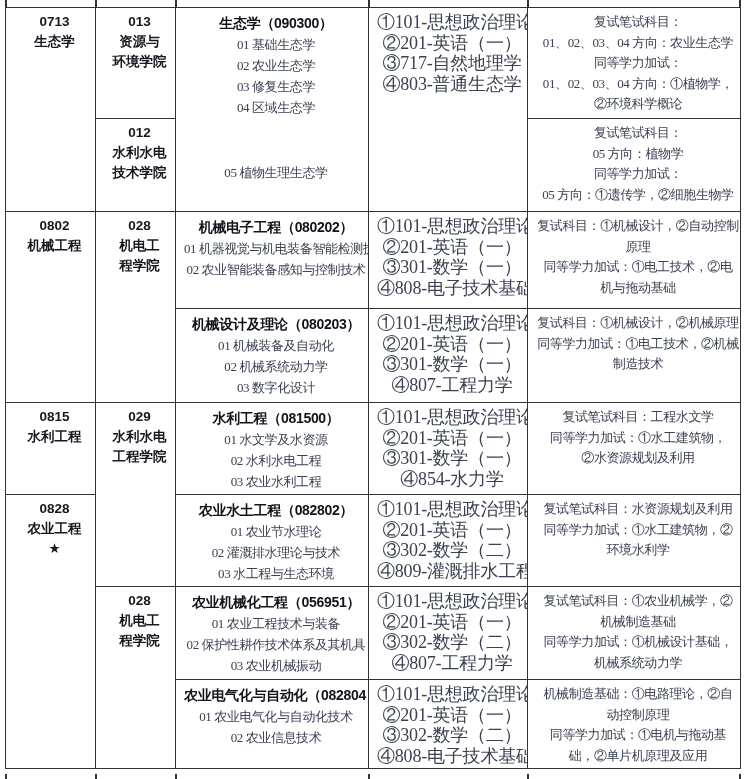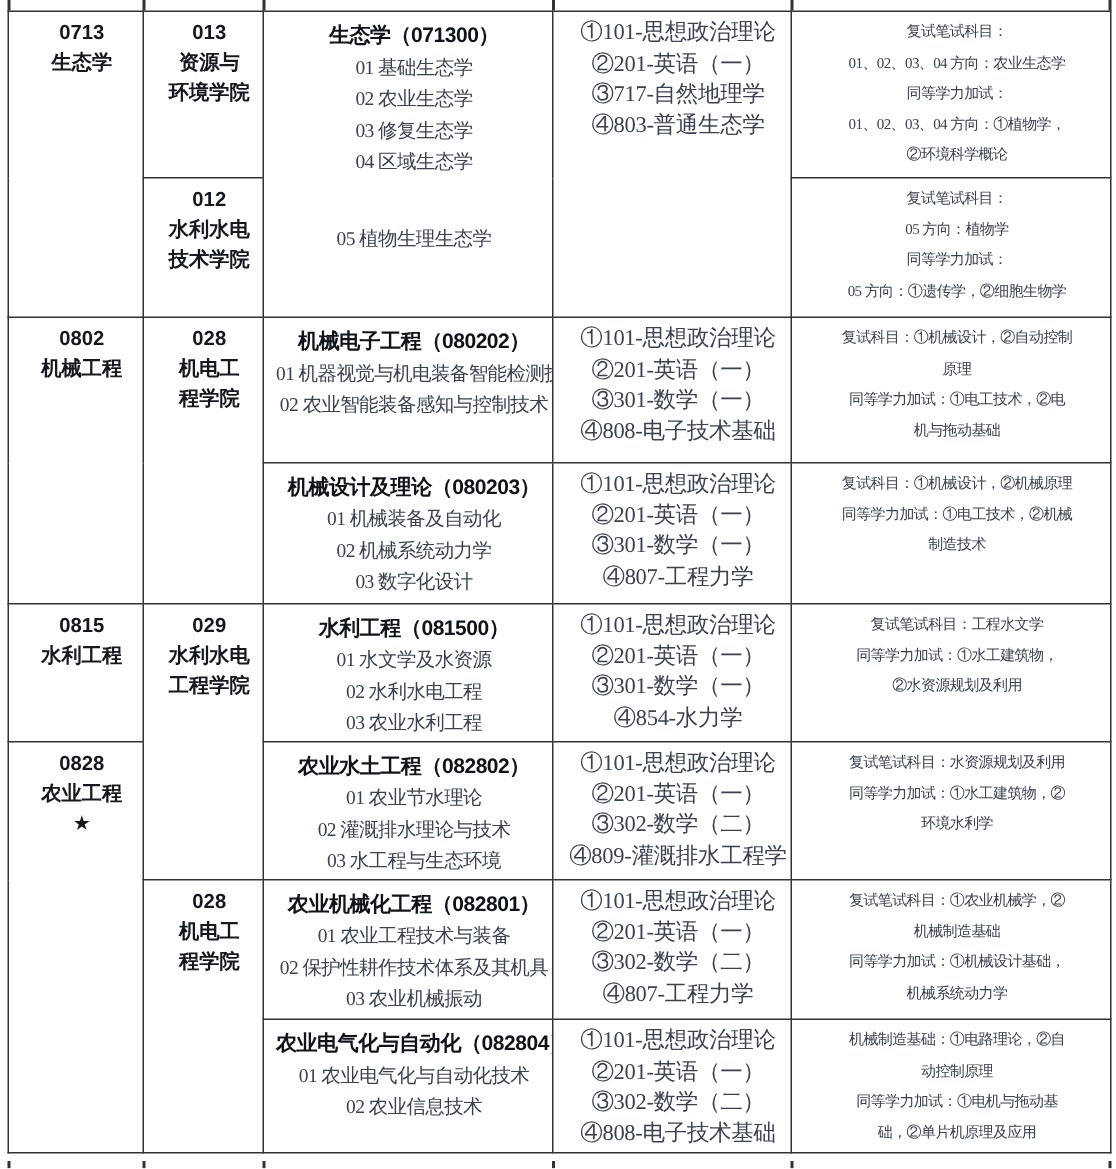--- a/index.html
+++ b/index.html
@@ -56,26 +56,26 @@
     font-weight: bold;
     color: #10131a;
     font-family: "Liberation Sans", "DejaVu Sans", sans-serif;
     font-size: 14px;
     line-height: 22px;
     white-space: nowrap;
     letter-spacing: -0.3px;
   }
   td.program { font-size: 13px; }
   td.program .ln { line-height: 21px; white-space: nowrap; letter-spacing: -0.4px; }
-  .extra-gap { margin-top: 30px; }
-
-  td.exam { font-size: 15px; }
+  .extra-gap { margin-top: 44px; }
+
+  td.exam { font-size: 18px; }
   td.exam .ln { line-height: 20.5px; white-space: nowrap; letter-spacing: -0.2px; }
 
-  td.retest { font-size: 10px; }
+  td.retest { font-size: 13px; }
   td.retest .ln { line-height: 20.5px; white-space: nowrap; letter-spacing: -0.4px; }
 
   .vstub {
     position: absolute;
     width: 1.5px;
     background: #333333;
   }
 </style>
 </head>
 <body>
@@ -110,21 +110,21 @@
       <td class="center" rowspan="2">
             <div class="ln">0713</div>
             <div class="ln">生态学</div>
           </td>
       <td class="center">
             <div class="ln">013</div>
             <div class="ln">资源与</div>
             <div class="ln">环境学院</div>
           </td>
       <td class="program" rowspan="2">
-        <div class="prog-title">生态学（071300）</div>
+        <div class="prog-title">生态学（090300）</div>
         <div>
               <div class="ln">01 基础生态学</div>
               <div class="ln">02 农业生态学</div>
               <div class="ln">03 修复生态学</div>
               <div class="ln">04 区域生态学</div>
             </div>
         <div class="extra-gap">
               <div class="ln">05 植物生理生态学</div>
             </div>
       </td>
@@ -265,21 +265,21 @@
             <div class="ln">环境水利学</div>
           </td>
     </tr>
     <tr class="r7">
       <td class="center" rowspan="2">
             <div class="ln">028</div>
             <div class="ln">机电工</div>
             <div class="ln">程学院</div>
           </td>
       <td class="program">
-        <div class="prog-title">农业机械化工程（082801）</div>
+        <div class="prog-title">农业机械化工程（056951）</div>
         <div>
               <div class="ln">01 农业工程技术与装备</div>
               <div class="ln">02 保护性耕作技术体系及其机具</div>
               <div class="ln">03 农业机械振动</div>
             </div>
       </td>
       <td class="exam">
             <div class="ln">①101-思想政治理论</div>
             <div class="ln">②201-英语（一）</div>
             <div class="ln">③302-数学（二）</div>

